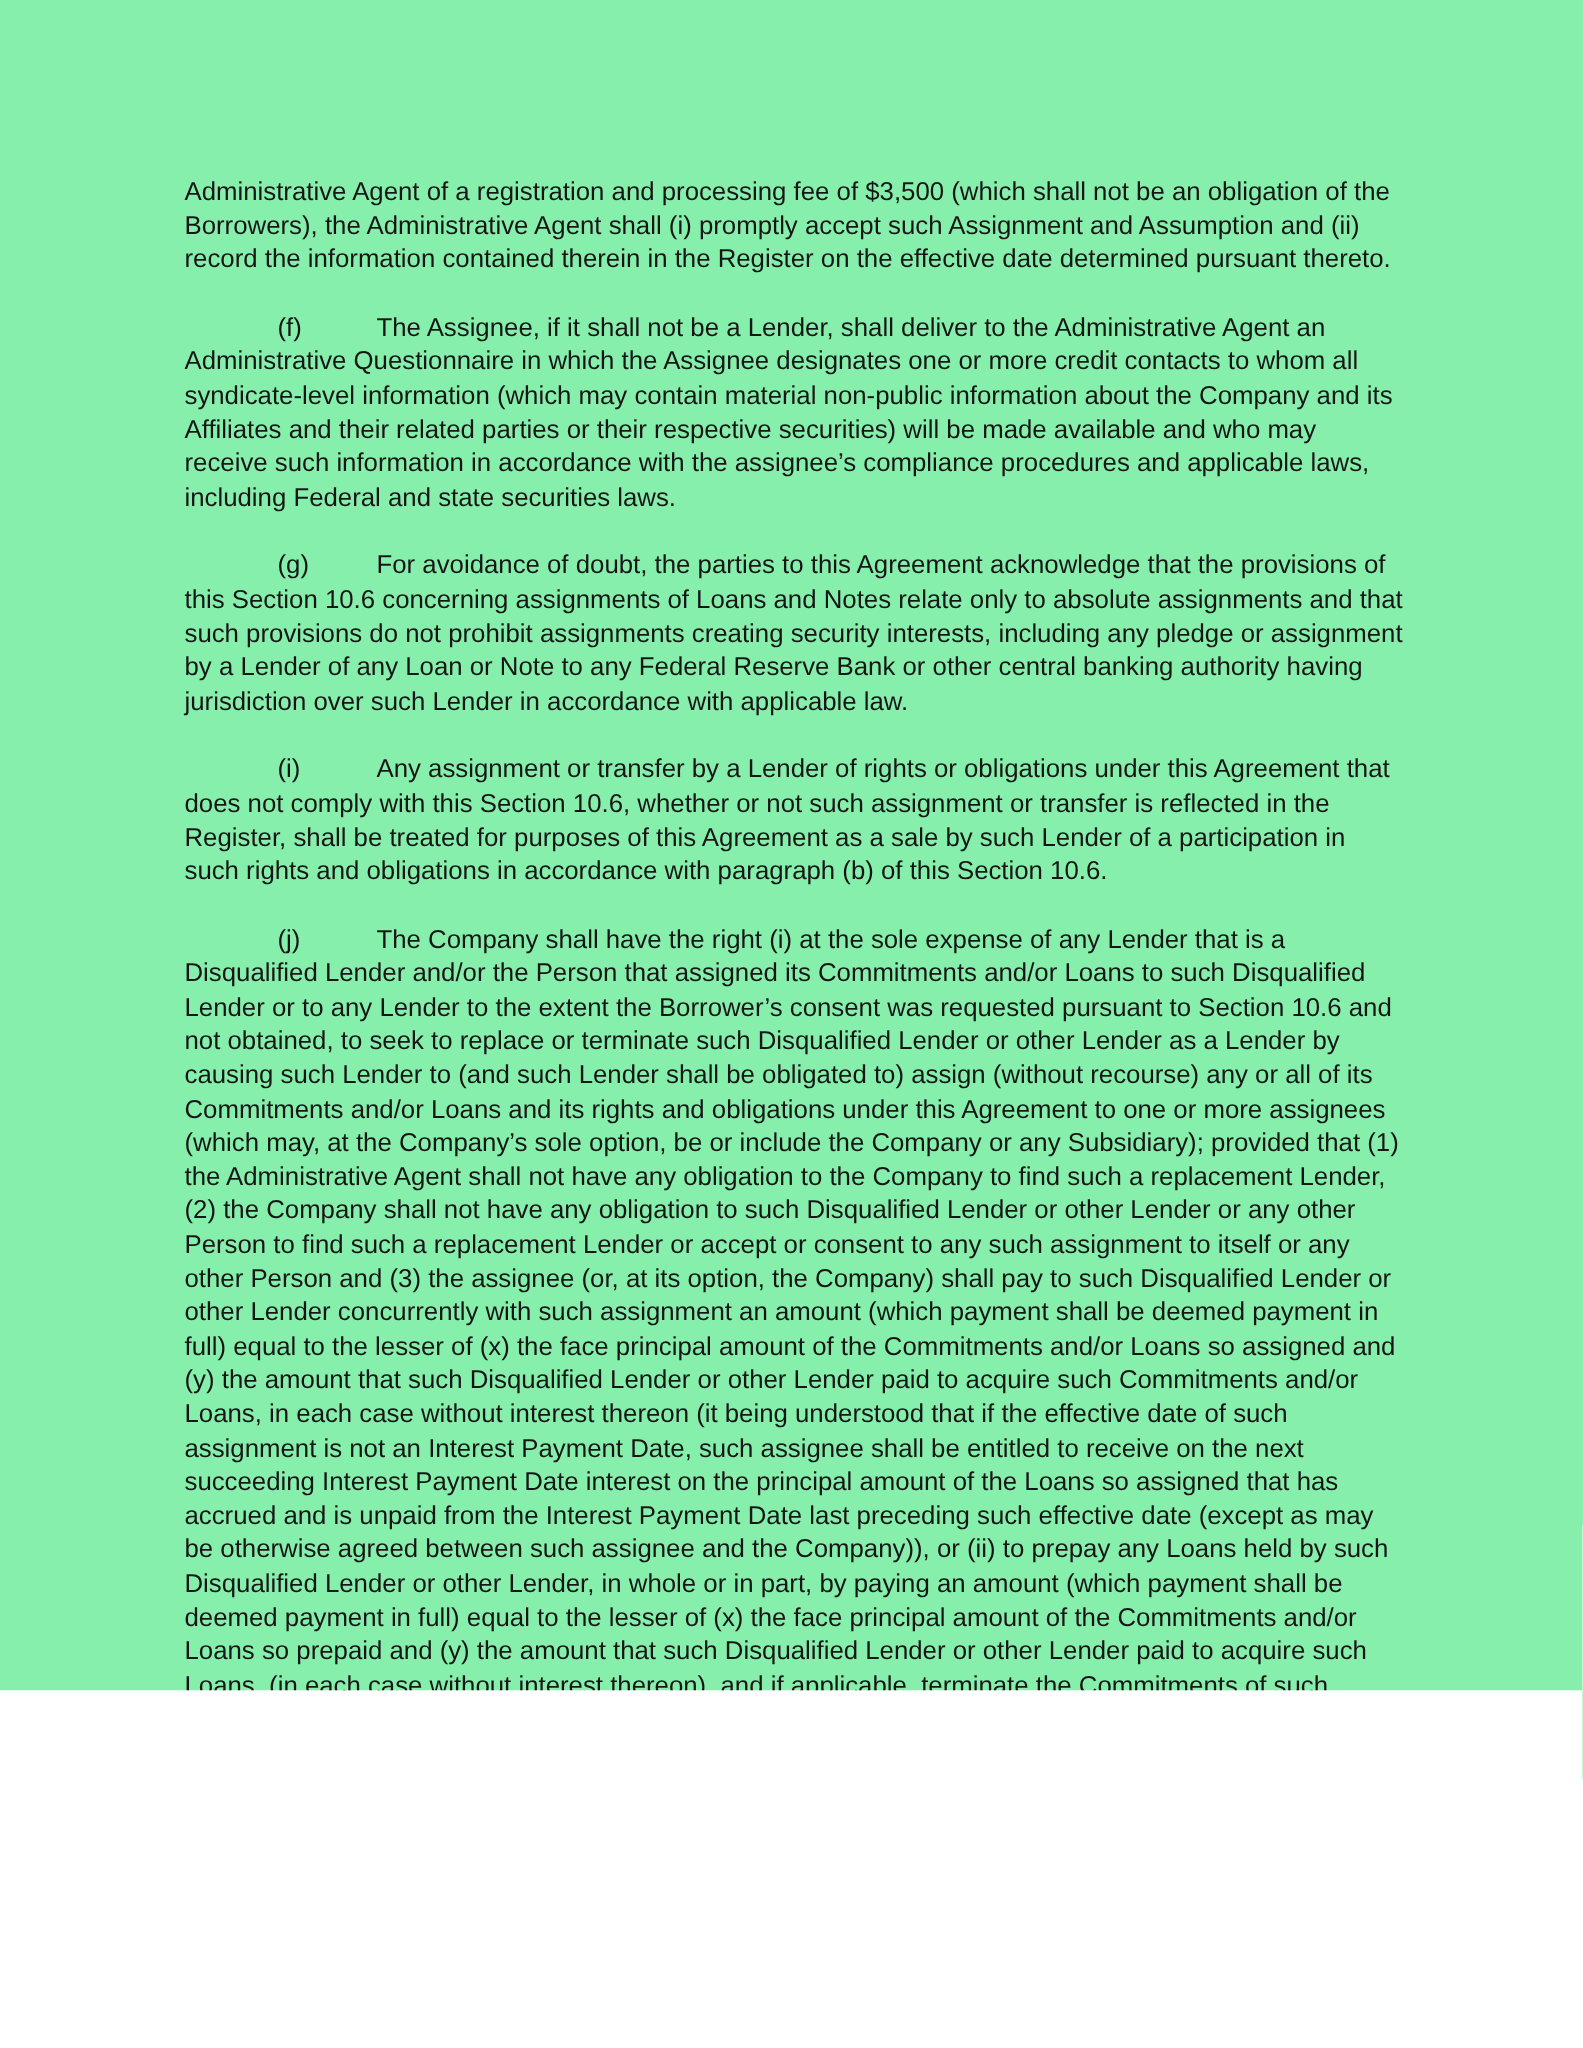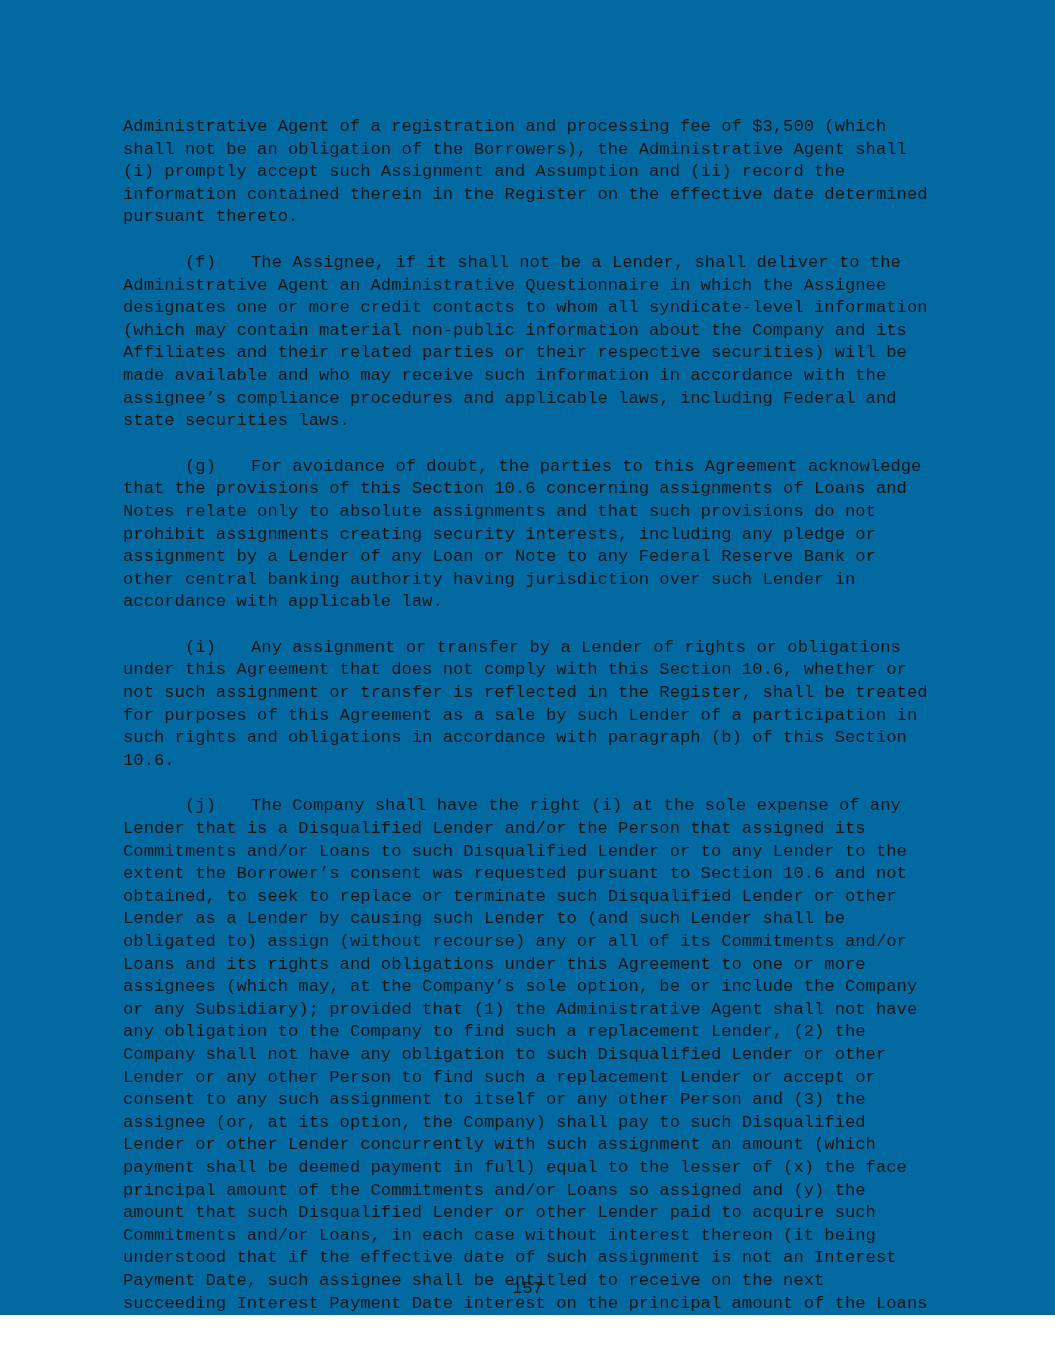--- a/index.html
+++ b/index.html
@@ -3,24 +3,24 @@
 <meta charset="utf-8">
 <style>
   html, body {
     margin: 0;
     padding: 0;
     background: #ffffff;
   }
   .page {
     position: relative;
     width: 1055px;
-    height: 1315px;
-    background: #0369a1;
+    height: 1127px;
+    background: #86efac;
     overflow: hidden;
-    font-family: Liberation Mono, monospace;
+    font-family: Liberation Sans, sans-serif;
     color: #161616;
   }
   .content {
     position: absolute;
     left: 123px;
     top: 116px;
     width: 813px;
     font-size: 17.2px;
     line-height: 22.6px;
     text-align: left;

